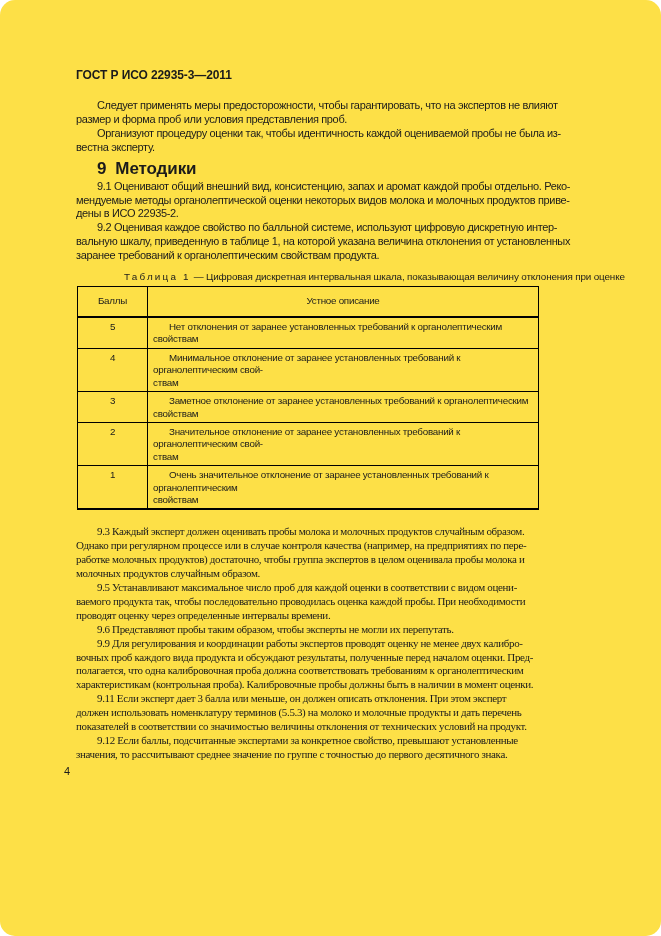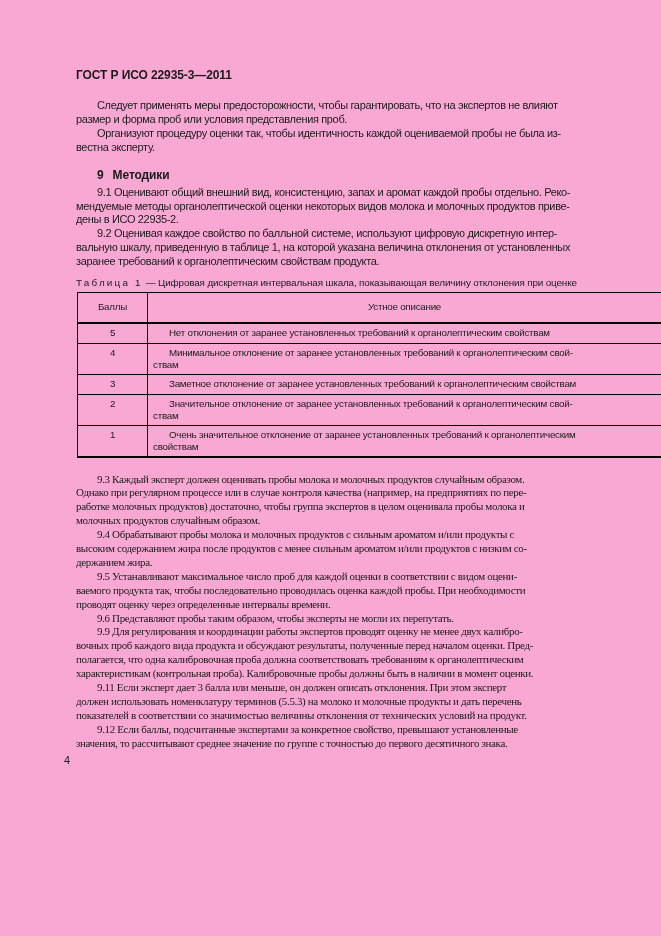--- a/index.html
+++ b/index.html
@@ -3,48 +3,48 @@
 <meta charset="utf-8">
 <style>
   html,body { margin:0; padding:0; background:#ffffff; }
   body {
     width:661px; height:936px;
     font-family:"Liberation Sans", sans-serif;
     color:#1b1b1b;
   }
   .sheet {
     position:relative; width:661px; height:936px;
-    background:#f9a8d4; overflow:hidden;
+    background:#fde047; overflow:hidden;border-radius:15px;
   }
   .content {
     position:absolute; left:76px; top:68px; width:539px;
   }
   .doc-code {
     font-size:12px; font-weight:bold; letter-spacing:-0.1px;
     line-height:14px;
   }
   .para {
     font-size:11px; line-height:13.9px; letter-spacing:-0.35px;
     white-space:pre-line; text-indent:21px; margin:0;
   }
   .intro { margin-top:17px; }
   .sec-heading {
-    margin:11px 0 0 21px; font-size:12px; font-weight:bold;
+    margin:5px 0 0 21px; font-size:17px; font-weight:bold;
     line-height:18px; letter-spacing:-0.1px;
   }
   .sec-num { margin-right:9px; }
   .clauses-a { margin-top:2px; }
   .tbl-caption {
     margin-top:7px; font-size:9.9px; line-height:13px; letter-spacing:-0.15px;
     white-space:nowrap;
   }
-  .cap-label { letter-spacing:2.2px; margin-right:3px; }
+  .cap-label { letter-spacing:2.2px; margin-right:3px;margin-left:48px; }
   table.gost {
     border-collapse:collapse; table-layout:fixed;
-    width:585px; margin:3px 0 0 1px;
+    width:462px; margin:3px 0 0 1px;
     border:1px solid #000; border-bottom-width:2px;padding-left:32px;
   }
   table.gost th, table.gost td {
     border:1px solid #000;
     font-size:9.8px; line-height:12.4px; letter-spacing:-0.25px;
     font-weight:normal;
   }
   table.gost thead th {
     border-bottom:2px solid #000;
     height:27px; text-align:center; vertical-align:middle;
@@ -129,23 +129,20 @@
 свойствам</td>
         </tr>
       </tbody>
     </table>
 
     <div class="clauses-b">
       <p class="para">9.3  Каждый эксперт должен оценивать пробы молока и молочных продуктов случайным образом.
 Однако при регулярном процессе или в случае контроля качества (например, на предприятиях по пере-
 работке молочных продуктов) достаточно, чтобы группа экспертов в целом оценивала пробы молока и
 молочных продуктов случайным образом.</p>
-      <p class="para">9.4  Обрабатывают пробы молока и молочных продуктов с сильным ароматом и/или продукты с
-высоким содержанием жира после продуктов с менее сильным ароматом и/или продуктов с низким со-
-держанием жира.</p>
       <p class="para">9.5  Устанавливают максимальное число проб для каждой оценки в соответствии с видом оцени-
 ваемого продукта так, чтобы последовательно проводилась оценка каждой пробы. При необходимости
 проводят оценку через определенные интервалы времени.</p>
       <p class="para">9.6  Представляют пробы таким образом, чтобы эксперты не могли их перепутать.</p>
       <p class="para">9.9  Для регулирования и координации работы экспертов проводят оценку не менее двух калибро-
 вочных проб каждого вида продукта и обсуждают результаты, полученные перед началом оценки. Пред-
 полагается, что одна калибровочная проба должна соответствовать требованиям к органолептическим
 характеристикам (контрольная проба). Калибровочные пробы должны быть в наличии в момент оценки.</p>
       <p class="para">9.11  Если эксперт дает 3 балла или меньше, он должен описать отклонения. При этом эксперт
 должен использовать номенклатуру терминов (5.5.3) на молоко и молочные продукты и дать перечень

